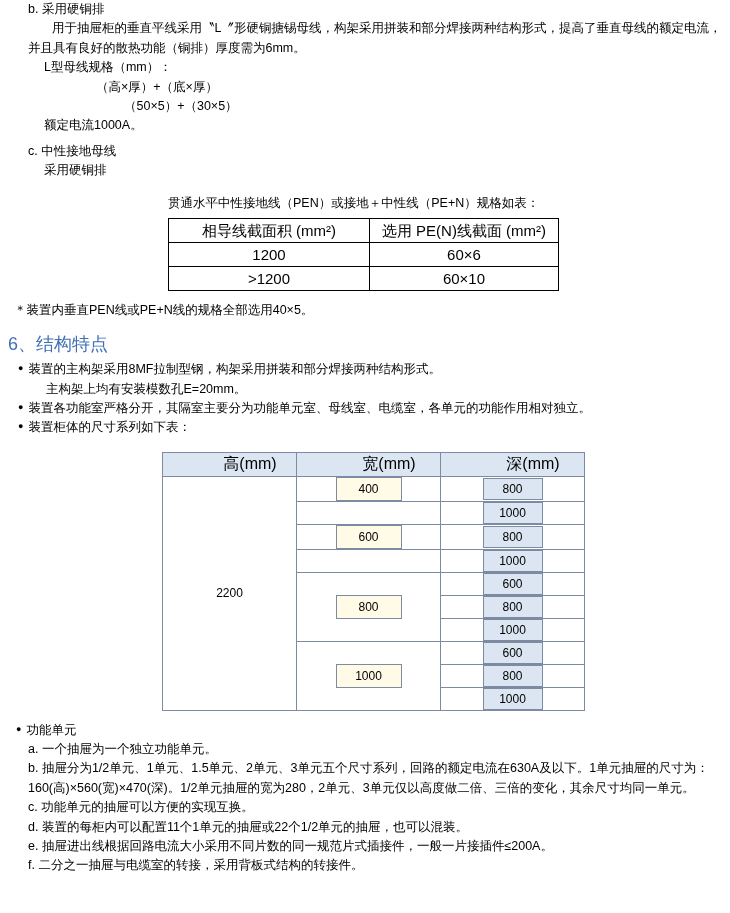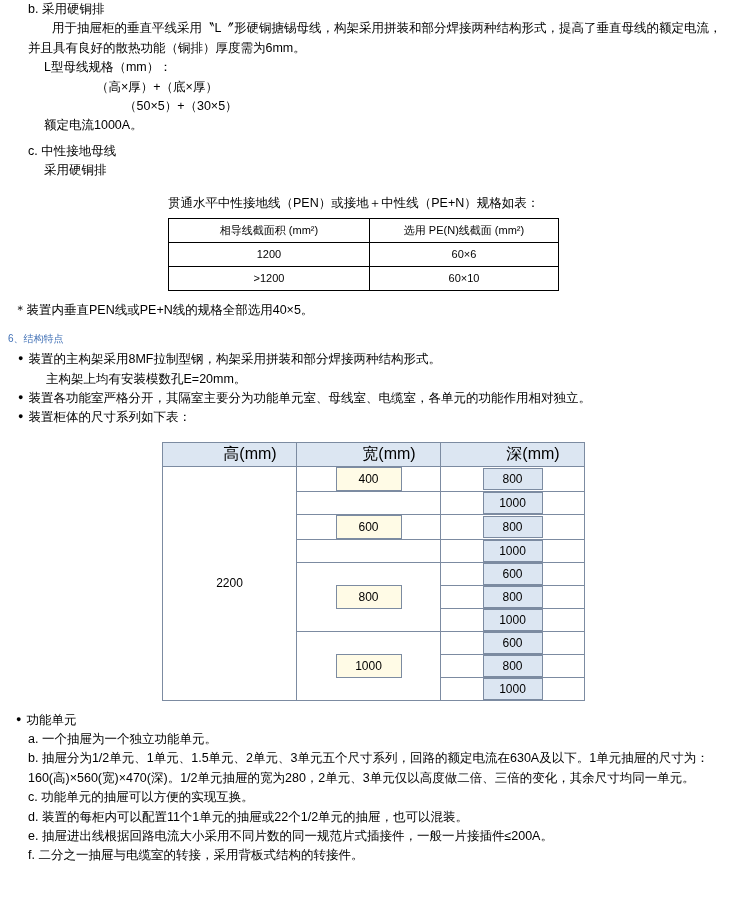--- a/index.html
+++ b/index.html
@@ -29,21 +29,21 @@
   .ind1 { margin-left: 28px; }
   .ind2 { margin-left: 44px; }
   .ind4 { margin-left: 96px; }
   .ind5 { margin-left: 124px; }
   .ind-bullet { margin-left: 30px; text-indent: -12px; }
   .ind-bullet2 { margin-left: 46px; }
   .para-indent { text-indent: 24px; }
 
   .section-head {
     color: #3f6fb5;
-    font-size: 10px;
+    font-size: 18px;
     margin-left: 8px;
     margin-top: 12px;
     margin-bottom: 4px;
   }
 
   .note-line {
     margin-left: 14px;
     margin-top: 10px;
     margin-bottom: 4px;
   }
@@ -51,21 +51,21 @@
   .tbl-caption {
     margin-left: 168px;
     margin-top: 14px;
     margin-bottom: 4px;
   }
 
   table.pen {
     border-collapse: collapse;
     margin-left: 168px;
     margin-top: 2px;
-    font-size: 11px;
+    font-size: 15px;
   }
   table.pen td {
     border: 1px solid #000000;
     text-align: center;
     padding: 2px 10px;
     height: 19px;
     line-height: 19px;
   }
   table.pen td.h {
     font-weight: normal;

